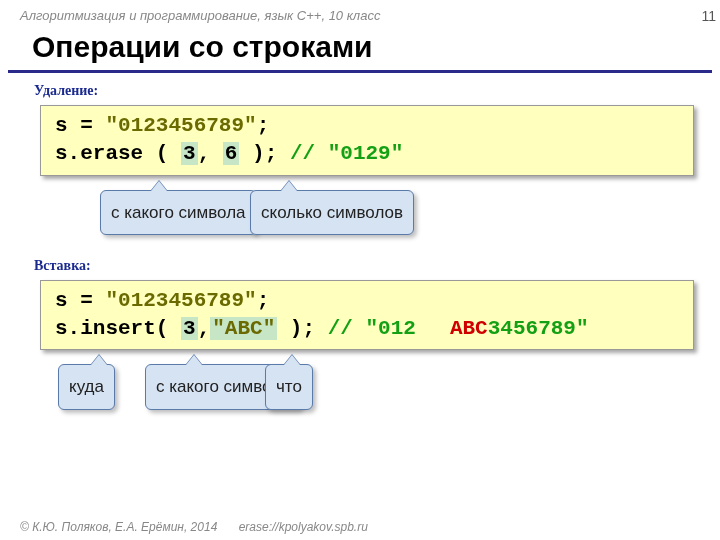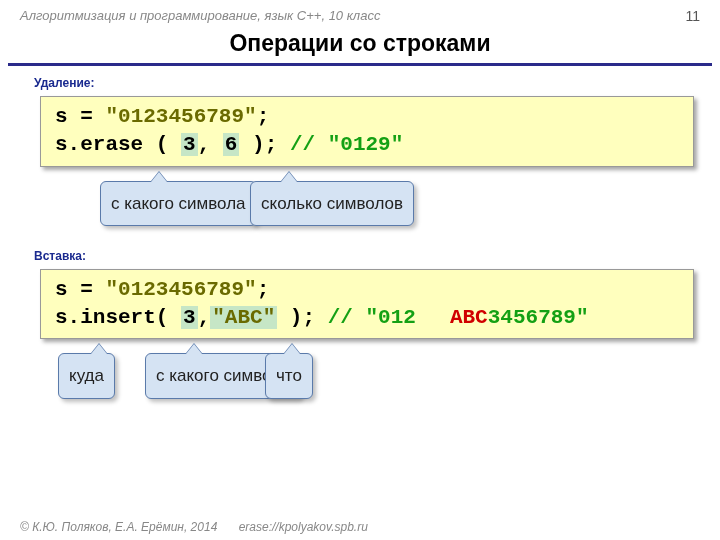--- a/index.html
+++ b/index.html
@@ -9,42 +9,42 @@
     height: 540px;
     font-family: Arial, sans-serif;
     background: #fff;
     position: relative;
     overflow: hidden;
   }
   .header {
     color: #888;
     font-size: 13px;
     font-style: italic;
-    padding: 8px 20px 2px 20px;
+    padding: 8px 4px 2px 20px;
     display: flex;
     justify-content: space-between;
   }
   .page-num {
     font-style: normal;
     color: #555;
     font-size: 14px;
   }
   .title {
-    font-size: 23px;
+    font-size: 30px;
     font-weight: bold;
     padding: 4px 24px 6px 24px;
     border-bottom: 3px solid #2a2a8a;
     margin: 0 8px;
-    text-align: center;
   }
   .section-label {
-    font-size: 12px;
+    font-size: 14px;
     color: #1a2a8f;
     font-weight: bold;
     padding: 10px 0 6px 34px;
+    font-family: Liberation Serif, serif;
   }
   .codebox {
     background: #ffffbe;
     border: 1px solid #999;
     box-shadow: 3px 3px 4px rgba(0,0,0,0.35);
     margin: 0 26px 0 40px;
     padding: 6px 14px 6px 14px;
     font-family: "Courier New", monospace;
     font-size: 21px;
     font-weight: bold;

